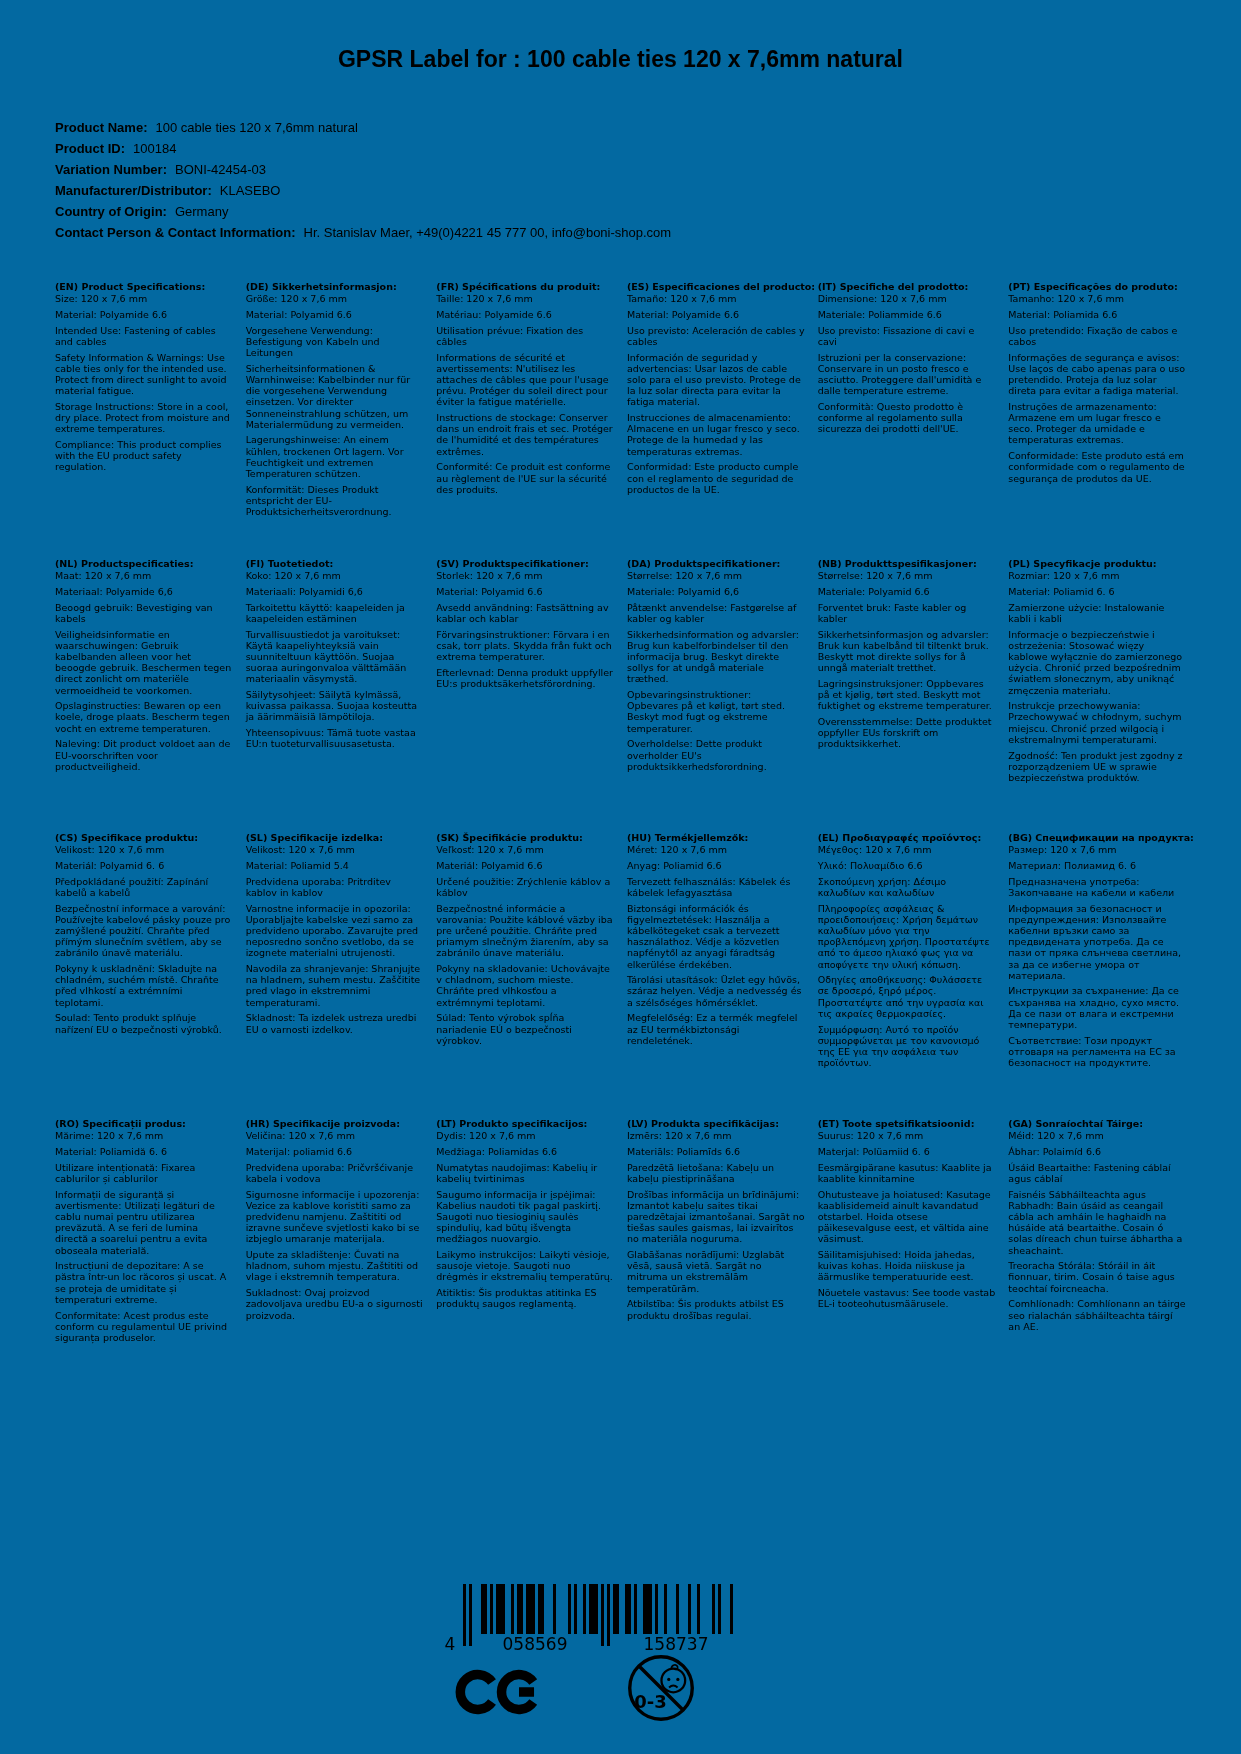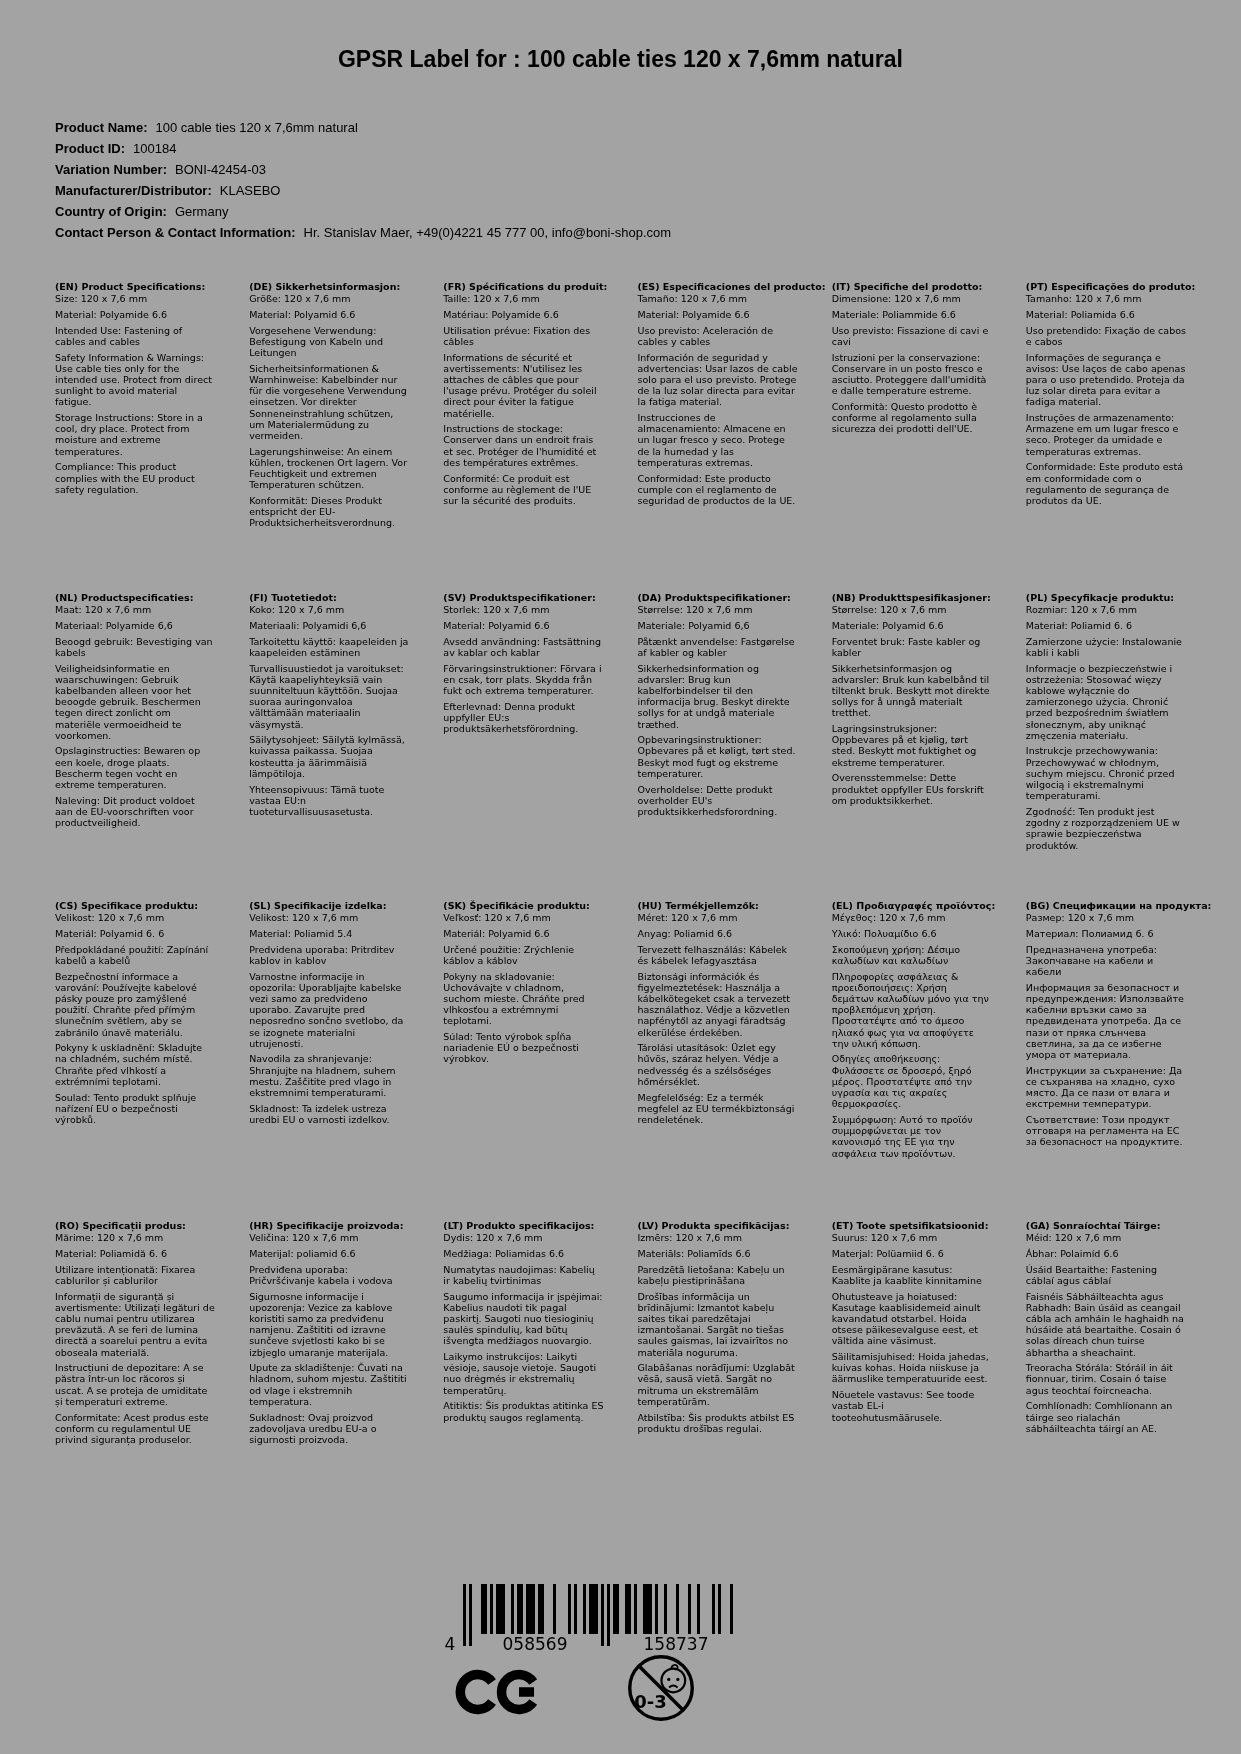--- a/index.html
+++ b/index.html
@@ -1,26 +1,26 @@
 <!DOCTYPE html>
 <html><head>
 <meta charset="utf-8">
 <style>
   html,body{margin:0;padding:0;background:#fff;}
-  .page{width:1241px;height:1754px;position:relative;background:#a3a3a3;color:#000;
+  .page{width:1241px;height:1754px;position:relative;background:#0369a1;color:#000;
         font-family:"DejaVu Sans",sans-serif;overflow:hidden;}
   .title{position:absolute;top:46px;left:0;width:1241px;text-align:center;
          font-family:"Liberation Sans",sans-serif;font-size:23px;font-weight:bold;}
   .product-info{position:absolute;top:117px;left:55px;
                 font-family:"Liberation Sans",sans-serif;font-size:13px;}
   .info-row{line-height:21px;white-space:nowrap;}
   .info-label{font-weight:bold;margin-right:8px;}
   .spec-grid{position:absolute;top:281px;left:55px;width:1131px;display:grid;
              grid-template-columns:repeat(6,minmax(0,1fr));column-gap:13px;
-             grid-template-rows:277px 274px 286px auto;gap:34px;}
+             grid-template-rows:277px 274px 286px auto;}
   .block{min-width:0;font-size:9.5px;line-height:11.2px;overflow-wrap:break-word;}
   .block-title{font-weight:bold;white-space:nowrap;overflow:visible;margin:0 0 1px 0;}
   .para{margin:0 0 4.5px 0;}
   .barcode-wrap{position:absolute;top:1584px;left:441px;}
   .barcode-wrap svg{display:block;}
   .bc-digit{font-family:"DejaVu Sans",sans-serif;font-size:17px;}
   .ce-wrap{position:absolute;top:1662px;left:454px;}
   .age-wrap{position:absolute;top:1652px;left:625px;}
   .age-text{font-family:"DejaVu Sans",sans-serif;font-size:19px;font-weight:bold;}
 </style>
@@ -163,20 +163,21 @@
         <div class="para">Predvidena uporaba: Pritrditev kablov in kablov</div>
         <div class="para">Varnostne informacije in opozorila: Uporabljajte kabelske vezi samo za predvideno uporabo. Zavarujte pred neposredno sončno svetlobo, da se izognete materialni utrujenosti.</div>
         <div class="para">Navodila za shranjevanje: Shranjujte na hladnem, suhem mestu. Zaščitite pred vlago in ekstremnimi temperaturami.</div>
         <div class="para">Skladnost: Ta izdelek ustreza uredbi EU o varnosti izdelkov.</div>
       </div>
       <div class="block">
         <div class="block-title">(SK) Špecifikácie produktu:</div>
         <div class="para">Veľkosť: 120 x 7,6 mm</div>
         <div class="para">Materiál: Polyamid 6.6</div>
         <div class="para">Určené použitie: Zrýchlenie káblov a káblov</div>
+        <div class="para">Bezpečnostné informácie a varovania: Použite káblové väzby iba pre určené použitie. Chráňte pred priamym slnečným žiarením, aby sa zabránilo únave materiálu.</div>
         <div class="para">Pokyny na skladovanie: Uchovávajte v chladnom, suchom mieste. Chráňte pred vlhkosťou a extrémnymi teplotami.</div>
         <div class="para">Súlad: Tento výrobok spĺňa nariadenie EÚ o bezpečnosti výrobkov.</div>
       </div>
       <div class="block">
         <div class="block-title">(HU) Termékjellemzők:</div>
         <div class="para">Méret: 120 x 7,6 mm</div>
         <div class="para">Anyag: Poliamid 6.6</div>
         <div class="para">Tervezett felhasználás: Kábelek és kábelek lefagyasztása</div>
         <div class="para">Biztonsági információk és figyelmeztetések: Használja a kábelkötegeket csak a tervezett használathoz. Védje a közvetlen napfénytől az anyagi fáradtság elkerülése érdekében.</div>
         <div class="para">Tárolási utasítások: Üzlet egy hűvös, száraz helyen. Védje a nedvesség és a szélsőséges hőmérséklet.</div>

